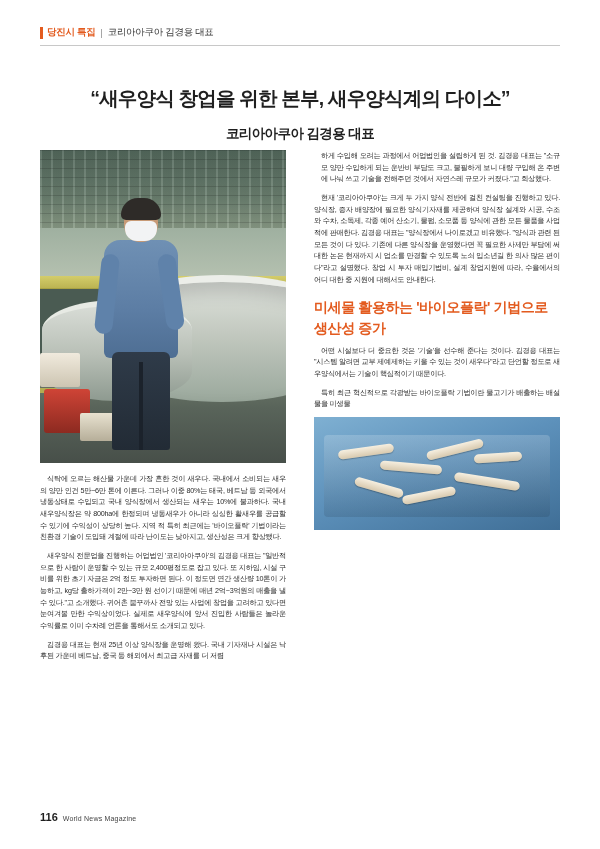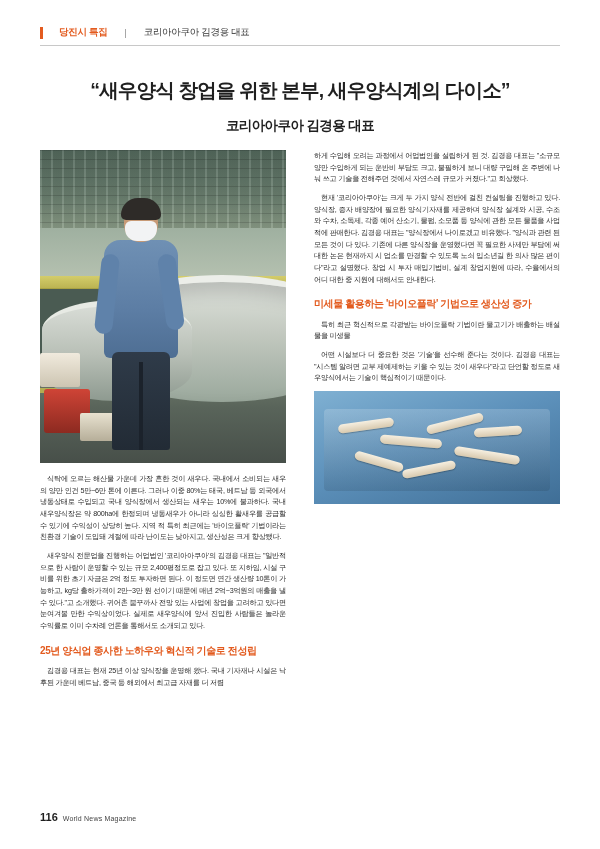--- a/index.html
+++ b/index.html
@@ -18,21 +18,21 @@
     overflow: hidden;
     box-sizing: border-box;
   }
   
   .header {
     position: absolute;
     left: 40px;
     top: 26px;
     display: flex;
     align-items: center;
-    gap: 16px;
+    gap: 4px;
   }
   .header .bar {
     width: 3px;
     height: 12px;
     background: #e35b1f;
     display: inline-block;
   }
   .header .kicker {
     color: #e35b1f;
     font-size: 9.5px;
@@ -64,21 +64,21 @@
     top: 78px;
     width: 520px;
     text-align: center;
   }
   .headline {
     font-size: 19.5px;
     font-weight: bold;
     color: #1f1f1f;
     letter-spacing: -0.8px;
     line-height: 1.3;
-    margin: 0;
+    margin: 8px;
   }
   .subhead {
     font-size: 13.5px;
     font-weight: bold;
     color: #1f1f1f;
     letter-spacing: -0.6px;
     margin: 14px 0 0 0;
   }
   
   .col {
@@ -91,25 +91,25 @@
 
   .col p {
     margin: 0 0 7px 0;
     font-size: 7.2px;
     line-height: 1.62;
     color: #2a2a2a;
     text-align: justify;
     text-indent: 7px;
     letter-spacing: -0.25px;
   }
-  .col p.noindent { text-indent: 0; }
+  .col p.noindent { text-indent: 0; margin-left: 7px; }
 
   .subheading {
     color: #e35b1f;
-    font-size: 10px;
+    font-size: 14px;
     font-weight: bold;
     letter-spacing: -0.4px;
     line-height: 1.45;
     margin: 12px 0 7px 0;
   }
   
   .photo-main {
     position: relative;
     width: 246px;
     height: 313px;
@@ -292,31 +292,30 @@
         <div class="p-legs"></div>
         <div class="p-head"></div>
         <div class="p-hair"></div>
         <div class="p-mask"></div>
       </div>
     </div>
 
     <p>식탁에 오르는 해산물 가운데 가장 흔한 것이 새우다. 국내에서 소비되는 새우의 양만 인건 5만~6만 톤에 이른다. 그러나 이중 80%는 태국, 베트남 등 외국에서 냉동상태로 수입되고 국내 양식장에서 생산되는 새우는 10%에 불과하다. 국내 새우양식장은 약 800ha에 한정되며 냉동새우가 아니라 싱싱한 활새우를 공급할 수 있기에 수익성이 상당히 높다. 지역 적 특히 최근에는 '바이오플락' 기법이라는 친환경 기술이 도입돼 계절에 따라 난이도는 낮아지고, 생산성은 크게 향상됐다.</p>
     <p>새우양식 전문업을 진행하는 어업법인 '코리아아쿠아'의 김경용 대표는 "일반적으로 한 사람이 운영할 수 있는 규모 2,400평정도로 잡고 있다. 또 지하임, 시설 구비를 위한 초기 자금은 2억 정도 투자하면 된다. 이 정도면 연간 생산량 10톤이 가능하고, kg당 출하가격이 2만~3만 원 선이기 때문에 매년 2억~3억원의 매출을 낼 수 있다."고 소개했다. 귀어촌 붐꾸까사 전망 있는 사업에 창업을 고려하고 있다면 눈여겨볼 만한 수익상이었다. 실제로 새우양식에 앞서 진입한 사람들은 놀라운 수익률로 이미 수차례 언론을 통해서도 소개되고 있다.</p>
 
-    <div class="subheading">25년 양식업 종사한 노하우와 혁신적 기술로 전성립</div>
     <p>김경용 대표는 현재 25년 이상 양식장을 운영해 왔다. 국내 기자재나 시설은 낙후된 가운데 베트남, 중국 등 해외에서 최고급 자재를 더 저렴</p>
   </div>
 
   <div class="col col-right">
     <p class="noindent">하게 수입해 오려는 과정에서 어업법인을 설립하게 된 것. 김경용 대표는 "소규모 양만 수입하게 되는 운반비 부담도 크고, 불필하게 보니 대량 구입해 온 주변에 나눠 쓰고 기술을 전해주던 것에서 자연스레 규모가 커졌다."고 회상했다.</p>
     <p>현재 '코리아아쿠아'는 크게 두 가지 양식 전반에 걸친 컨설팅을 진행하고 있다. 양식장, 증자 배양장에 필요한 양식기자재를 제공하며 양식장 설계와 시공, 수조와 수차, 소독제, 각종 예어 산소기, 물펌, 소모품 등 양식에 관한 모든 물품을 사업적에 판매한다. 김경용 대표는 "양식장에서 나이로겠고 비유했다. "양식과 관련 된 모든 것이 다 있다. 기존에 다른 양식장을 운영했다면 꼭 필요한 사제만 부담에 써대한 논은 현재까지 시 업소를 만경할 수 있도록 노쇠 입소년길 한 의사 많은 편이다"라고 설명했다. 창업 시 투자 매입기법비, 설계 창업지원에 따라, 수율에서의 어디 대한 중 지원에 대해서도 안내한다.</p>
 
     <div class="subheading">미세물 활용하는 '바이오플락' 기법으로 생산성 증가</div>
+    <p>어떤 시설보다 더 중요한 것은 '기술'을 선수해 준다는 것이다. 김경용 대표는 "시스템 알려면 교부 제예제하는 키울 수 있는 것이 새우다"라고 단언할 정도로 새우양식에서는 기술이 핵심적이기 때문이다.</p>
     <p>특히 최근 혁신적으로 각광받는 바이오플락 기법이란 물고기가 배출하는 배설물을 미생물</p>
-    <p>어떤 시설보다 더 중요한 것은 '기술'을 선수해 준다는 것이다. 김경용 대표는 "시스템 알려면 교부 제예제하는 키울 수 있는 것이 새우다"라고 단언할 정도로 새우양식에서는 기술이 핵심적이기 때문이다.</p>
 
     <div class="photo-small">
       <div class="sp-bg"></div>
       <div class="sp-tray"></div>
       <div class="shrimp" style="left:24px; top:30px; width:56px; transform:rotate(-8deg);"></div>
       <div class="shrimp" style="left:66px; top:46px; width:62px; transform:rotate(5deg);"></div>
       <div class="shrimp" style="left:112px; top:28px; width:58px; transform:rotate(-14deg);"></div>
       <div class="shrimp" style="left:140px; top:60px; width:66px; transform:rotate(9deg);"></div>
       <div class="shrimp" style="left:40px; top:66px; width:50px; transform:rotate(16deg);"></div>
       <div class="shrimp" style="left:160px; top:36px; width:48px; transform:rotate(-4deg);"></div>

